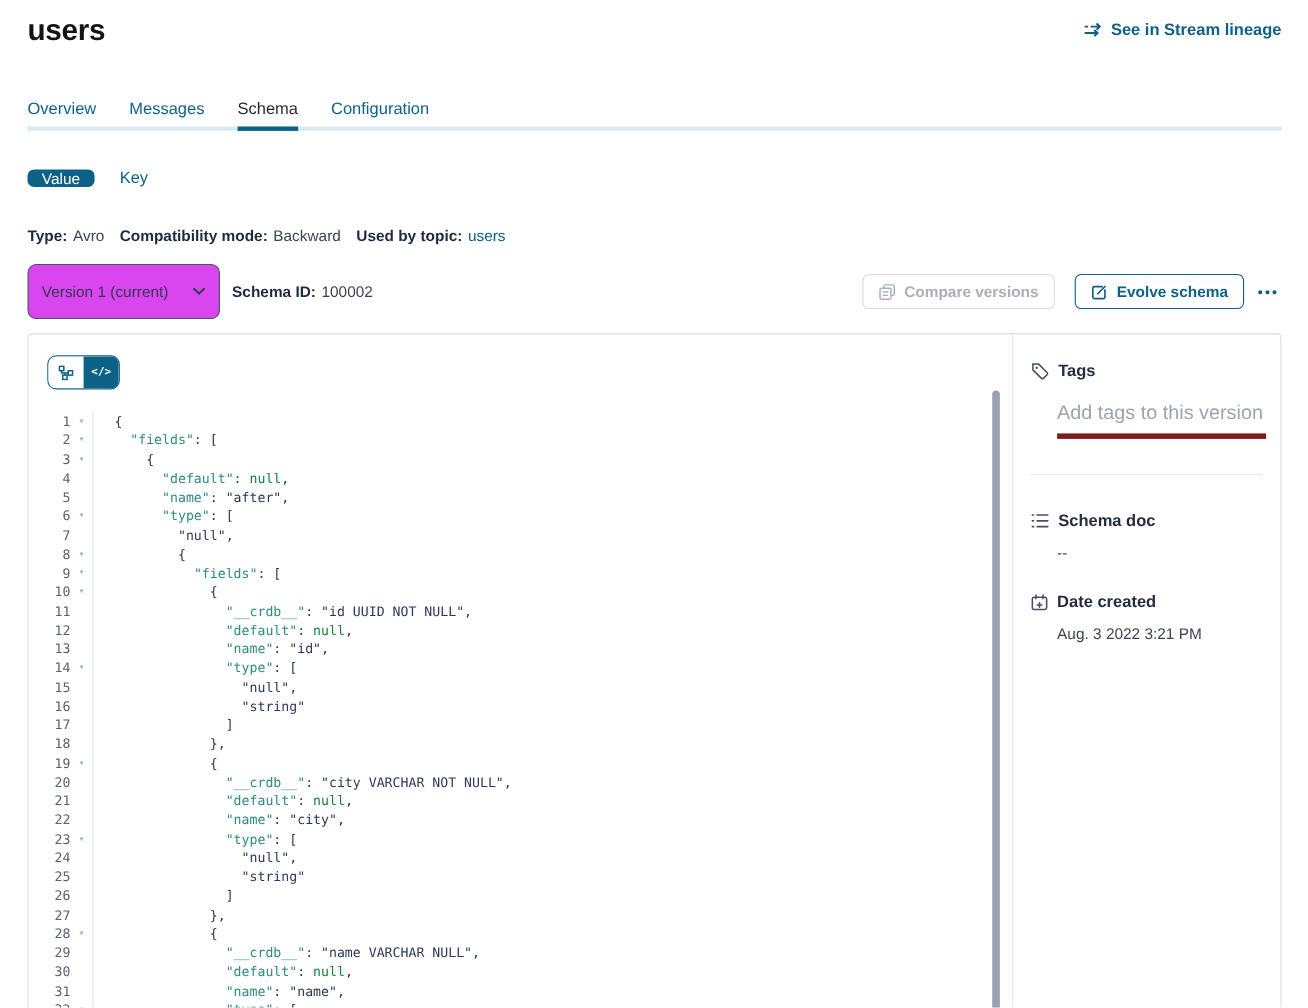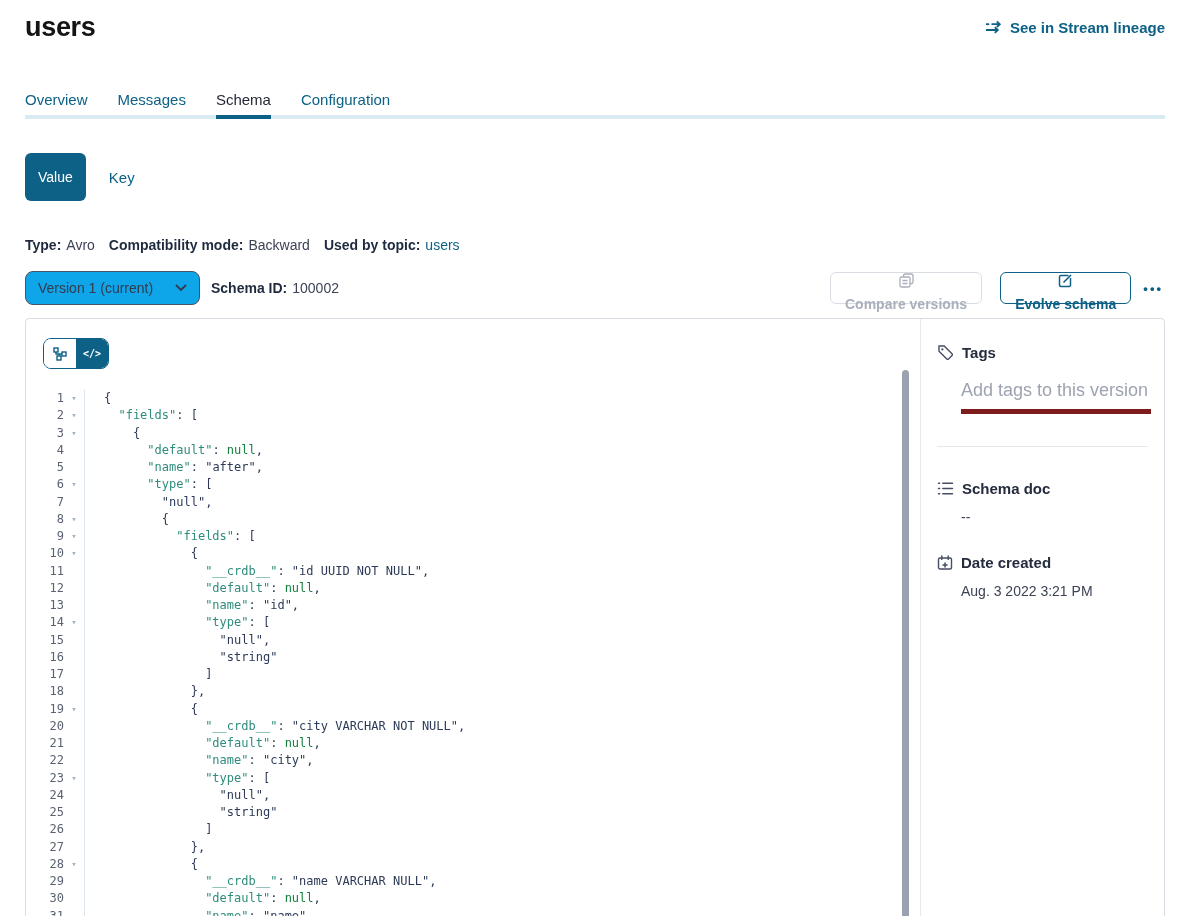--- a/index.html
+++ b/index.html
@@ -16,40 +16,40 @@
   
   .tabs { display:flex; gap:30px; margin-top:46px; padding-bottom:11px; position:relative; }
   .tab { font-size:15px; font-weight:400; color:#0D6186; cursor:pointer; position:relative; line-height:16px; }
   .tab.active { color:#1F2532; }
   .tab.active::after { content:""; position:absolute; left:0; right:0; bottom:-11px; height:4px; background:#0D6186; z-index:1; }
   .tabs-track { position:absolute; left:0; right:0; bottom:0; height:4px; background:#D9EAF3; }
 
   
   .toggle-row { margin-top:34px; display:flex; align-items:center; }
   .btn-value { background:#0D6186; color:#fff; border:none; border-radius:6px;
-    height:48px; padding:0 13px; font-size:14px; font-weight:500; cursor:pointer; font-family:inherit; }
+    height:16px; padding:0 13px; font-size:14px; font-weight:500; cursor:pointer; font-family:inherit; }
   .btn-key { margin-left:23px; background:none; border:none; color:#0D6186; font-size:15px;
     font-weight:500; cursor:pointer; font-family:inherit; }
 
   
   .meta-row { margin-top:36px; display:flex; gap:14px; font-size:14px; line-height:16px; }
   .meta-pair { display:flex; gap:5px; }
   .meta-label { font-weight:700; color:#1F2A3F; }
   .meta-value { color:#3C4355; }
   .meta-link { color:#0D6186; cursor:pointer; }
 
   
   .controls-row { margin-top:18px; display:flex; align-items:center; }
-  .version-select { width:175px; height:34px; border:1px solid #4A5066; border-radius:8px;
+  .version-select { width:175px; height:50px; border:1px solid #4A5066; border-radius:8px;
     display:flex; align-items:center; justify-content:space-between; padding:0 12px;
-    font-size:14px; color:#333A4E; cursor:pointer; background:#0ea5e9; }
+    font-size:14px; color:#333A4E; cursor:pointer; background:#d946ef; }
   .schema-id { display:flex; gap:5px; margin-left:11px; font-size:14px; }
   .spacer { flex:1; }
   .btn-outline { height:32px; border-radius:6px; background:#fff; display:flex; align-items:center;
-    gap:8px; padding:0 14px; font-size:14px; font-weight:600; cursor:pointer; font-family:inherit;flex-direction:column; }
+    gap:8px; padding:0 14px; font-size:14px; font-weight:600; cursor:pointer; font-family:inherit; }
   .btn-compare { border:1px solid #D9DCE2; color:#A9AFBB; }
   .btn-evolve { border:1px solid #0D6186; color:#0D6186; margin-left:18px; }
   .btn-more { border:none; background:none; color:#0D6186; font-size:13px; font-weight:700;
     letter-spacing:2px; margin-left:10px; padding:4px 2px; cursor:pointer; font-family:inherit; }
 
   
   .card { margin-top:13px; border:1px solid #D9DCE2; border-radius:4px; display:flex;
     height:640px; overflow:hidden; background:#fff; }
   .editor { flex:1; position:relative; }
   .editor-toolbar { margin:19px 0 0 17px; display:inline-flex; border:1px solid #0D6186;

